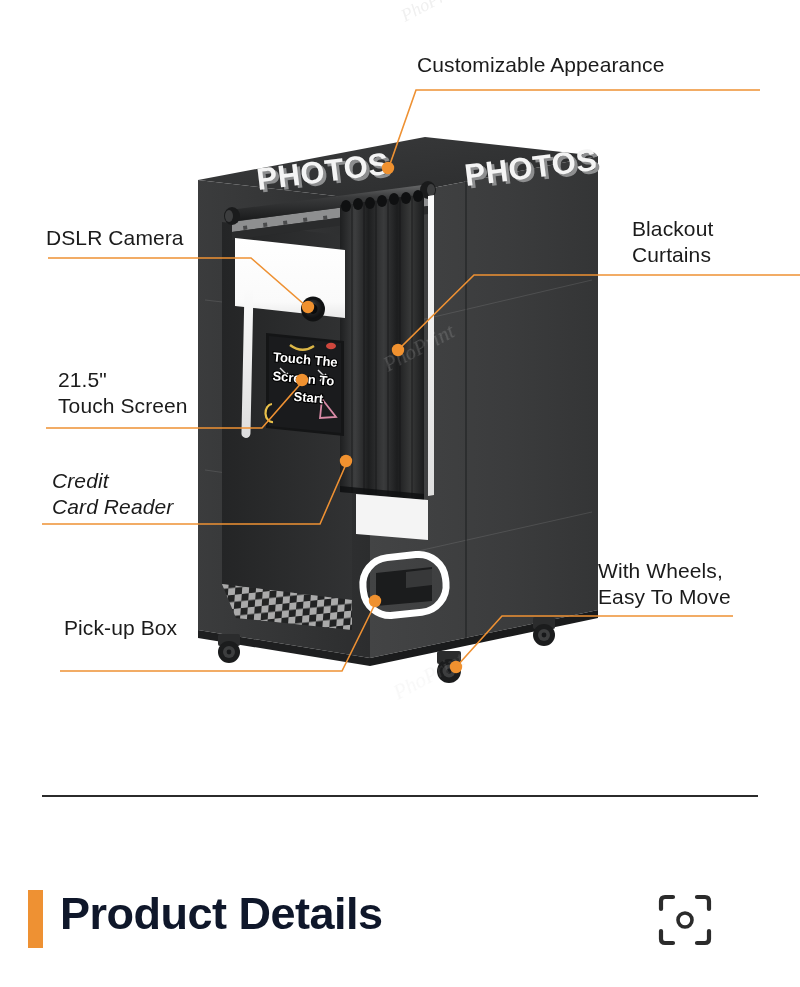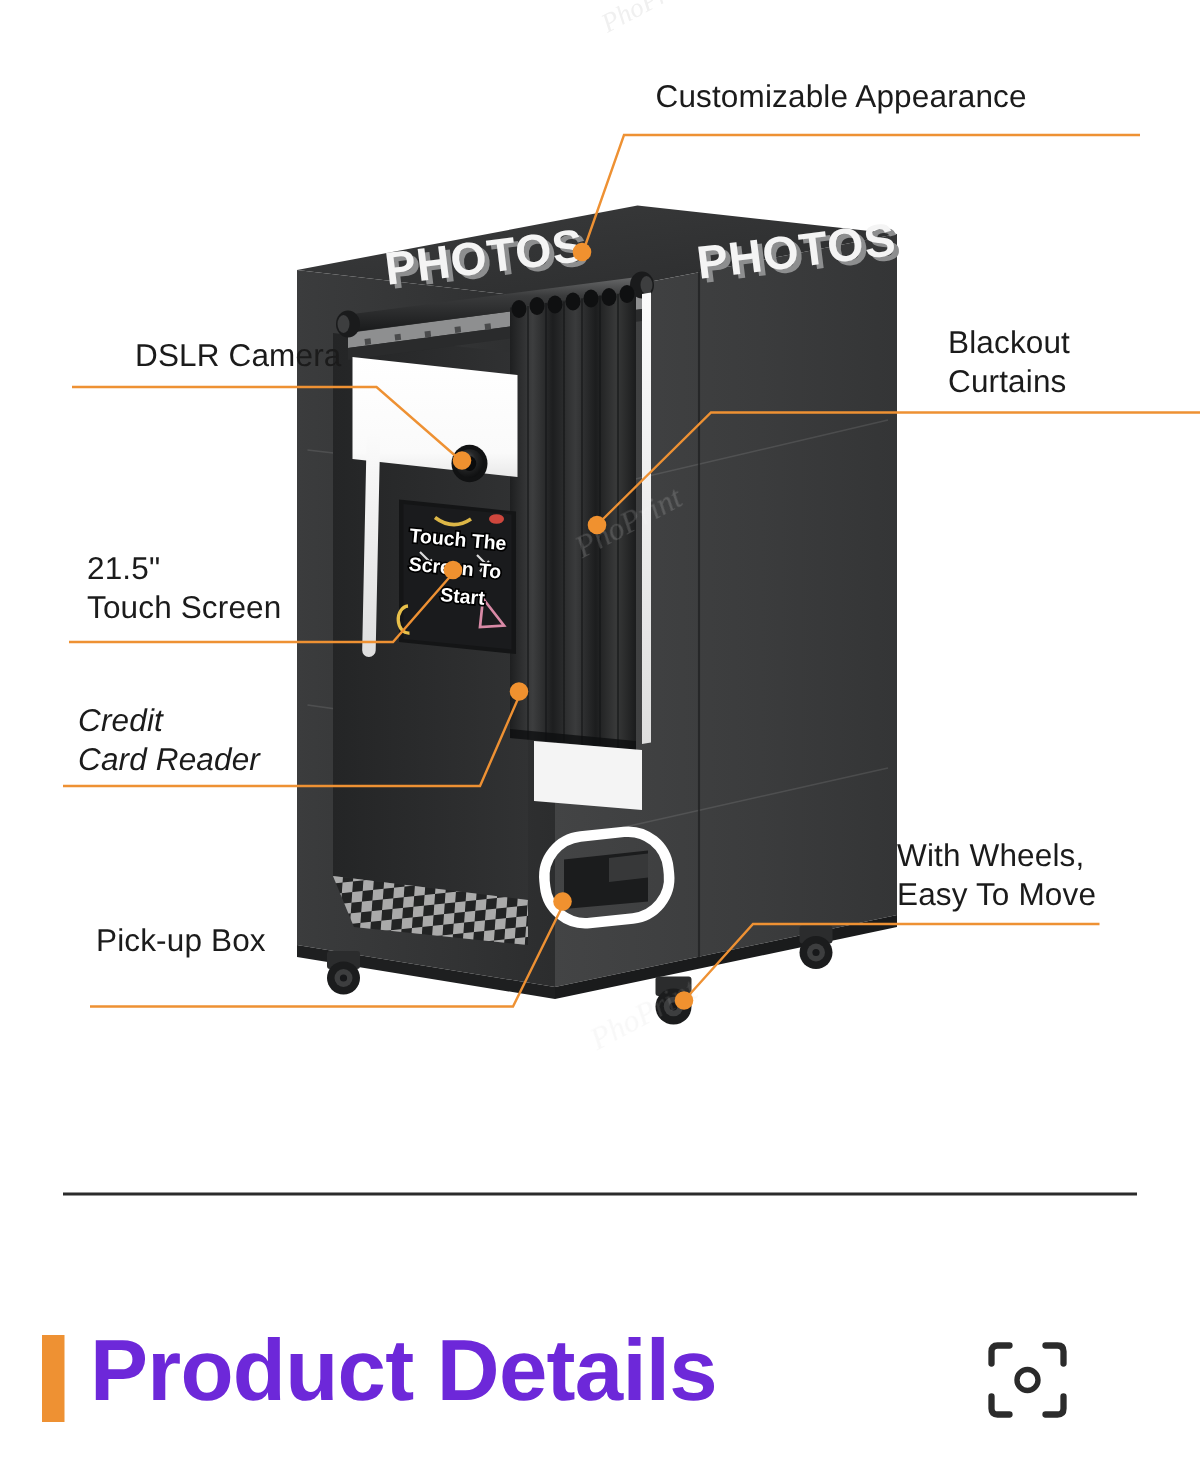--- a/index.html
+++ b/index.html
@@ -55,23 +55,23 @@
     top: 890px;
     width: 15px;
     height: 58px;
     background: #ee9133;
   }
   #footer-title {
     position: absolute;
     left: 60px;
     top: 884px;
     font-family: "Liberation Sans", sans-serif;
-    font-size: 58px;
+    font-size: 45px;
     font-weight: 700;
-    color: #6d28d9;
+    color: #0f172a;
     letter-spacing: -0.5px;
     line-height: 60px;
   }
   #footer-icon {
     position: absolute;
     left: 657px;
     top: 893px;
     width: 56px;
     height: 54px;
   }
@@ -314,22 +314,22 @@
         <circle cx="308" cy="307" r="6.2"></circle>
         <circle cx="398" cy="350" r="6.2"></circle>
         <circle cx="302" cy="380" r="6.2"></circle>
         <circle cx="346" cy="461" r="6.2"></circle>
         <circle cx="456" cy="667" r="6.2"></circle>
         <circle cx="375" cy="601" r="6.2"></circle>
       </g>
   </svg>
 
   <div id="callout-labels">
-      <div class="callout" style="left: 437px; top: 52px;">Customizable Appearance</div>
-      <div class="callout" style="left: 46px; top: 225px; margin-left: 44px;">DSLR Camera</div>
+      <div class="callout" style="left: 417px; top: 52px;">Customizable Appearance</div>
+      <div class="callout" style="left: 46px; top: 225px;">DSLR Camera</div>
       <div class="callout" style="left: 632px; top: 216px;">Blackout
 Curtains</div>
       <div class="callout" style="left: 58px; top: 367px;">21.5"
 Touch Screen</div>
       <div class="callout" style="left: 52px; top: 468px; font-style: italic;">Credit
 Card Reader</div>
       <div class="callout" style="left: 598px; top: 558px;">With Wheels,
 Easy To Move</div>
       <div class="callout" style="left: 64px; top: 615px;">Pick-up Box</div>
     </div>

